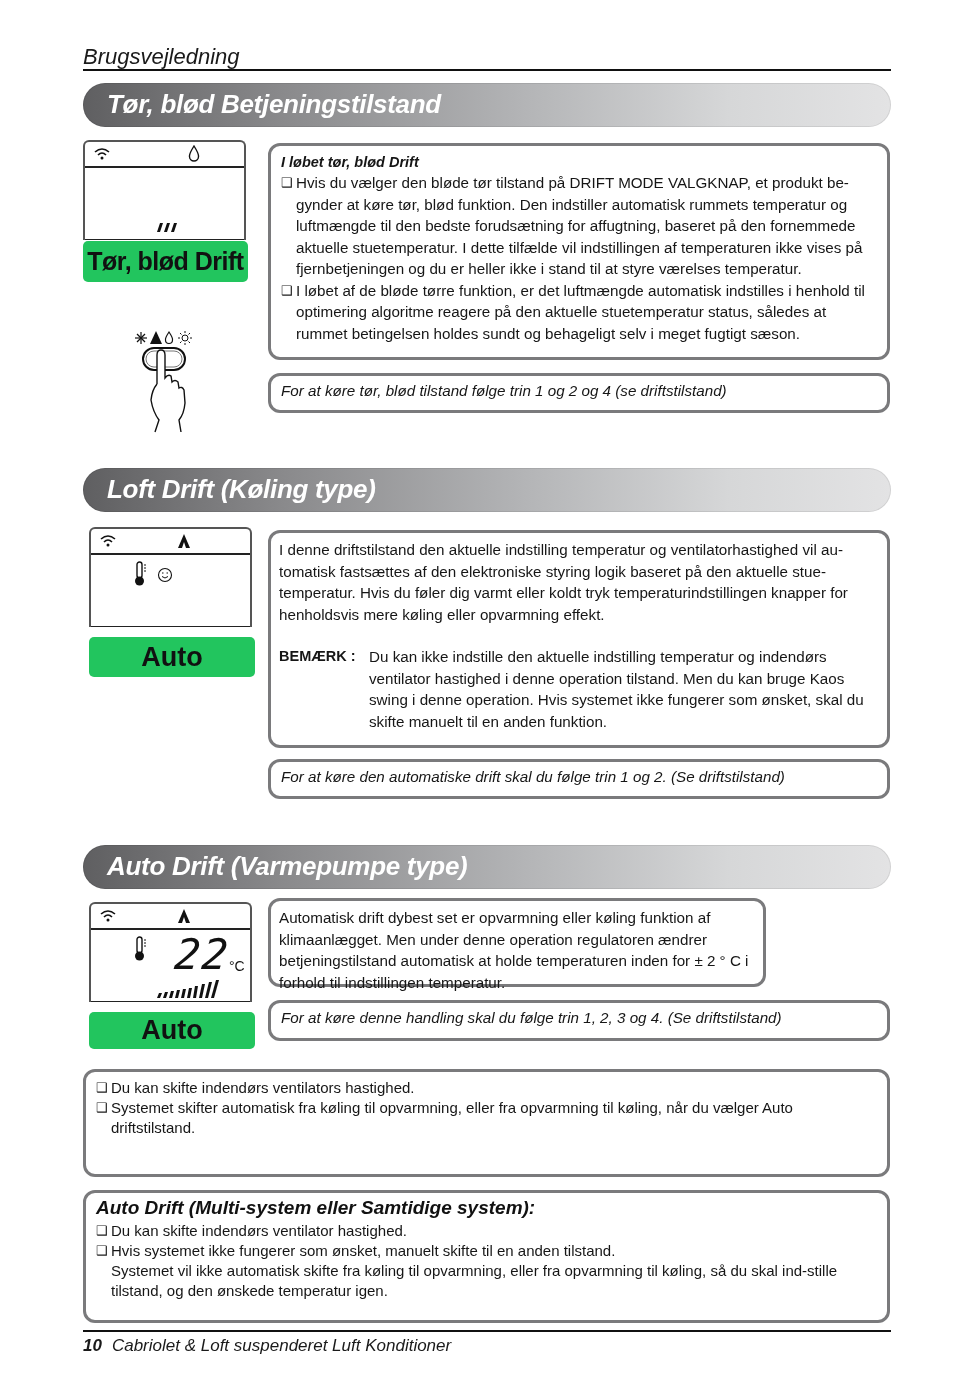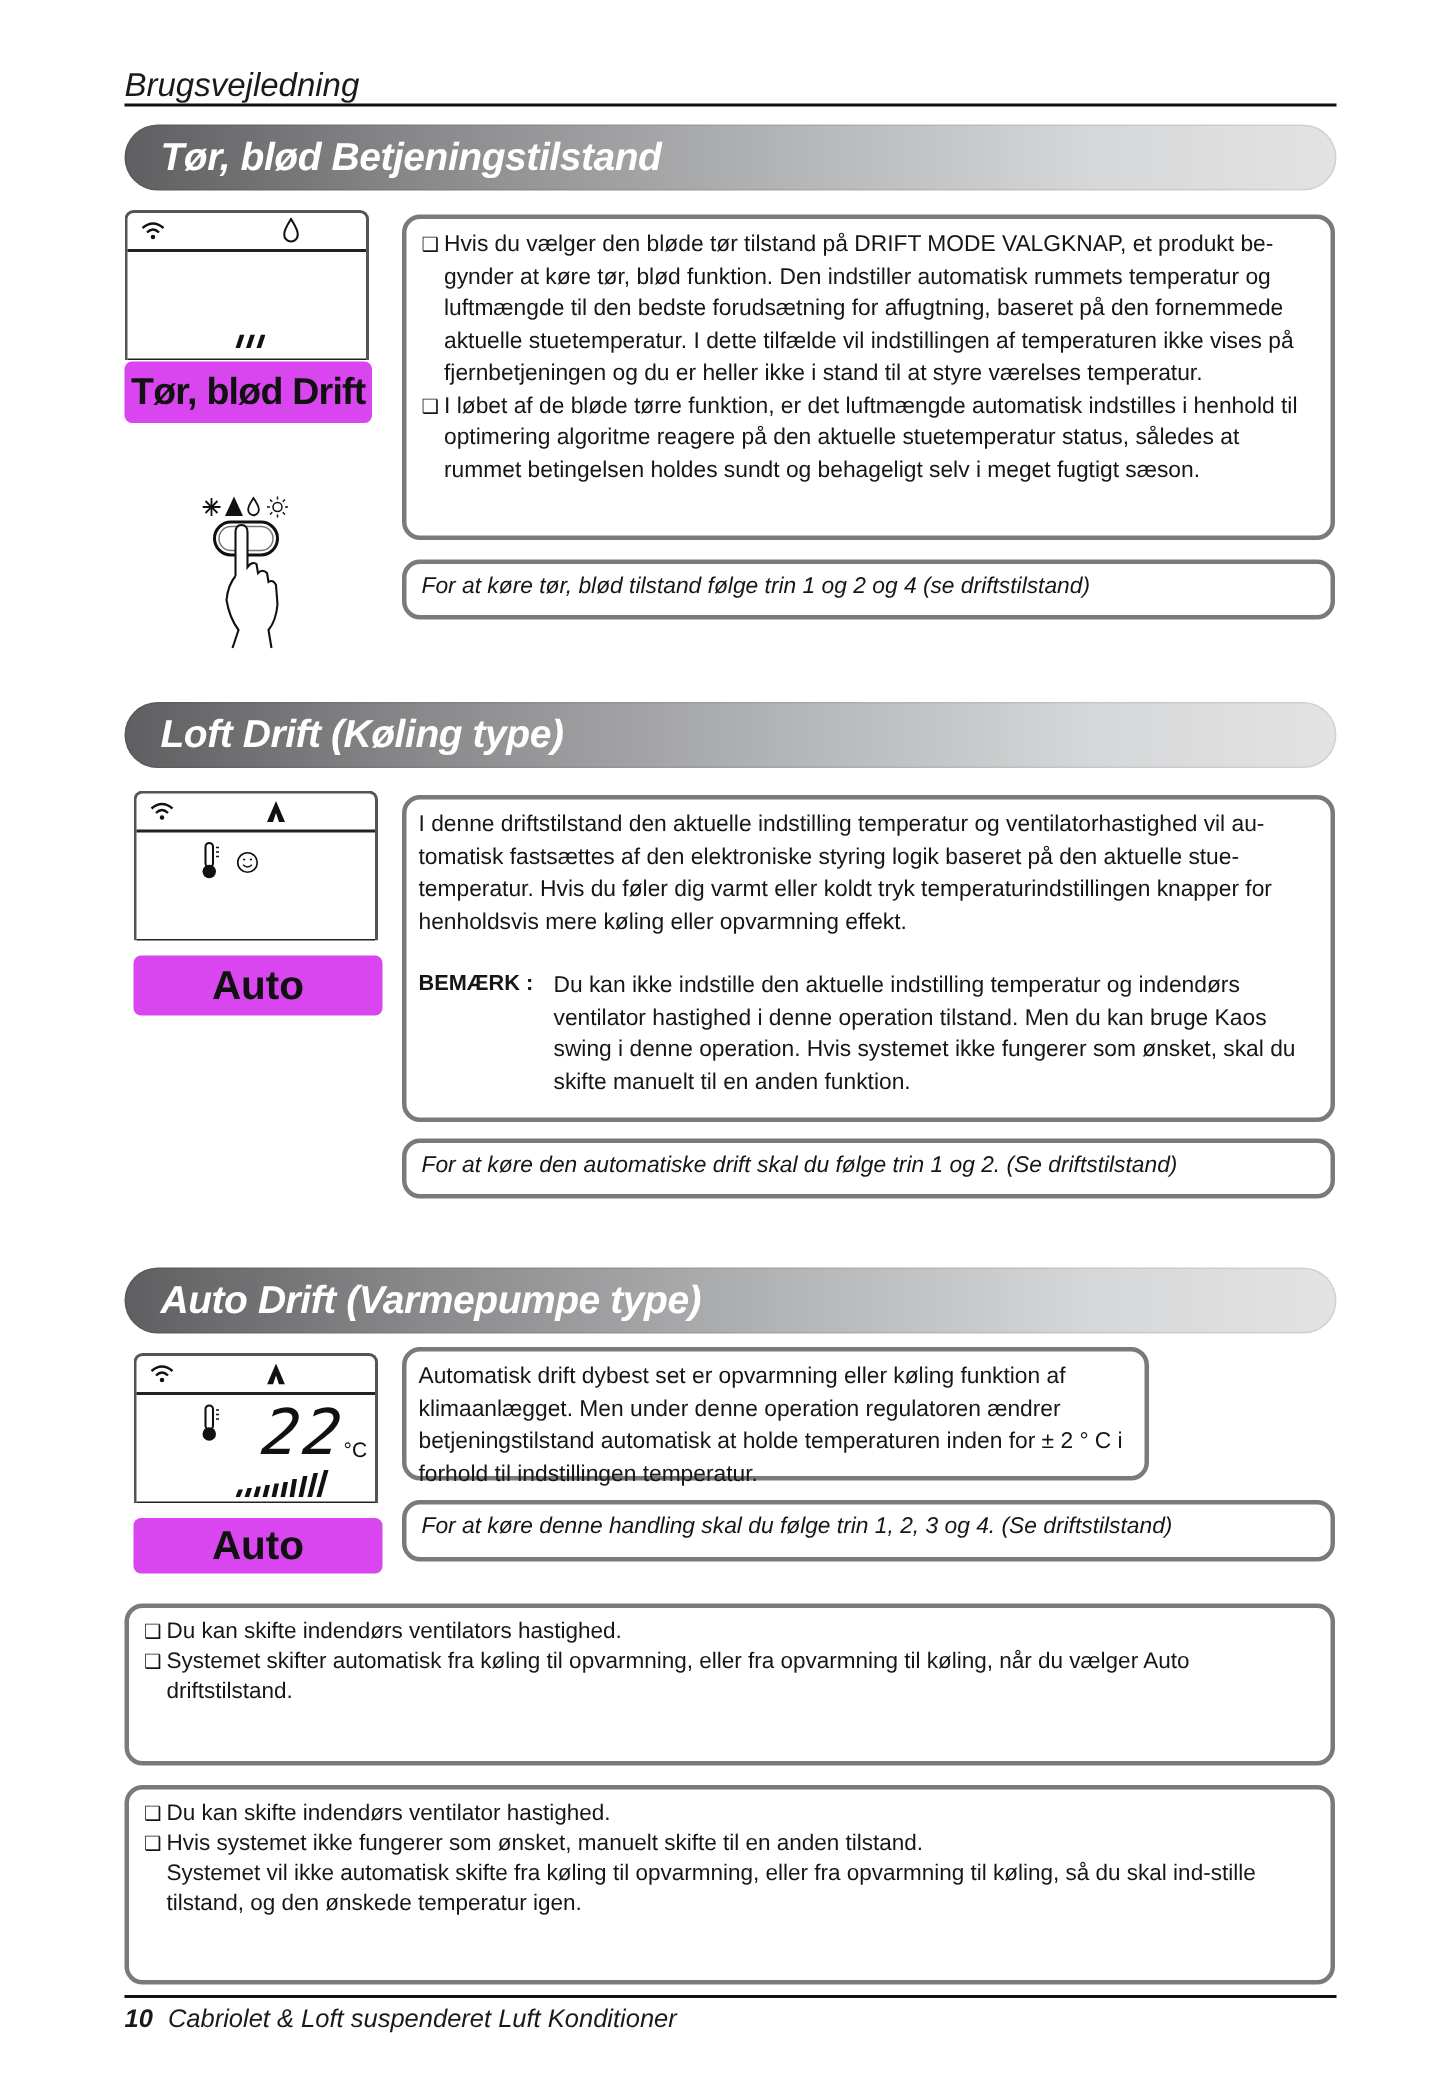--- a/index.html
+++ b/index.html
@@ -20,21 +20,21 @@
   .box-text { font-size: 15.2px; line-height: 21.5px; color: #161616; }
   .note-text { font-size: 15.2px; font-style: italic; color: #161616; }
 
   .bullet { display: flex; }
   .bullet .cb { flex: 0 0 auto; width: 15px; font-size: 13px; line-height: 21.5px; }
   .bullet .tx { flex: 1; }
 
   .lcd { border: 2px solid #555; border-bottom: none; border-radius: 6px 6px 0 0; box-sizing: border-box; background:#fff; }
   .lcd-top { position: absolute; left: 0; right: 0; top: 24px; height: 1.5px; background: #222; }
   .lcd-bottom { position: absolute; left: 0; right: 0; bottom: 0; height: 1.5px; background: #222; }
-  .label-panel { background: #d946ef; border-radius: 5px; text-align: center; font-weight: bold; color: #111; }
+  .label-panel { background: #22c55e; border-radius: 5px; text-align: center; font-weight: bold; color: #111; }
 
   .sub-title { font-size: 19px; font-weight: bold; font-style: italic; color: #111; }
   .sub-text { font-size: 15px; line-height: 20px; color: #161616; }
 
   .footer { left: 83px; top: 1336px; font-size: 17px; font-style: italic; color: #1a1a1a; }
   .footer b { font-style: italic; margin-right: 10px; }
 </style>
 </head>
 <body>
 
@@ -85,20 +85,21 @@
       <line x1="55" y1="5" x2="53.5" y2="6.5"></line>
         <line x1="46.5" y1="13.5" x2="45" y2="15"></line>
     </g>
     <rect x="8" y="20" width="42" height="22" rx="11" fill="#fff" stroke="#111" stroke-width="2"></rect>
     <rect x="11" y="23" width="36" height="16" rx="8" fill="none" stroke="#777" stroke-width="1"></rect>
     <path d="M22 56 L22 27 Q22 22 26 22 Q30 22 30 27 L30 50 Q33 46 36 48 L37 54 Q40 51 43 54 L44 60 Q47 58 49 62 L50 75 Q49 86 44 92 L46 104 M22 56 Q17 62 16 72 Q18 84 24 92 L20 104" stroke="#111" stroke-width="1.4" fill="#fff"></path>
   </svg>
 </div>
 
 <div class="abs box" style="left:268px; top:143px; width:622px; height:217px; padding:6px 10px 0 10px;">
+  <div class="box-text" style="font-weight:bold; font-style:italic; font-size:14.5px; line-height:20px;">I løbet tør, blød Drift</div>
   <div class="bullet box-text">
     <span class="cb">❑</span>
     <span class="tx">Hvis du vælger den bløde tør tilstand på DRIFT MODE VALGKNAP, et produkt be-gynder at køre tør, blød funktion. Den indstiller automatisk rummets temperatur og luftmængde til den bedste forudsætning for affugtning, baseret på den fornemmede aktuelle stuetemperatur. I dette tilfælde vil indstillingen af temperaturen ikke vises på fjernbetjeningen og du er heller ikke i stand til at styre værelses temperatur.</span>
   </div>
   <div class="bullet box-text">
     <span class="cb">❑</span>
     <span class="tx">I løbet af de bløde tørre funktion, er det luftmængde automatisk indstilles i henhold til optimering algoritme reagere på den aktuelle stuetemperatur status, således at rummet betingelsen holdes sundt og behageligt selv i meget fugtigt sæson.</span>
   </div>
 </div>
 <div class="abs box" style="left:268px; top:373px; width:622px; height:40px; padding:6px 10px;">
@@ -197,20 +198,21 @@
     <span class="cb" style="line-height:20px;">❑</span>
     <span class="tx">Du kan skifte indendørs ventilators hastighed.</span>
   </div>
   <div class="bullet sub-text">
     <span class="cb" style="line-height:20px;">❑</span>
     <span class="tx">Systemet skifter automatisk fra køling til opvarmning, eller fra opvarmning til køling, når du vælger Auto driftstilstand.</span>
   </div>
 </div>
 
 <div class="abs box" style="left:83px; top:1190px; width:807px; height:133px; padding:4px 10px 0 10px;">
+  <div class="sub-title">Auto Drift (Multi-system eller Samtidige system):</div>
   <div class="bullet sub-text" style="margin-top:2px;">
     <span class="cb" style="line-height:20px;">❑</span>
     <span class="tx">Du kan skifte indendørs ventilator hastighed.</span>
   </div>
   <div class="bullet sub-text">
     <span class="cb" style="line-height:20px;">❑</span>
     <span class="tx" style="white-space:pre-line;">Hvis systemet ikke fungerer som ønsket, manuelt skifte til en anden tilstand.
 Systemet vil ikke automatisk skifte fra køling til opvarmning, eller fra opvarmning til køling, så du skal ind-stille tilstand, og den ønskede temperatur igen.</span>
   </div>
 </div>

